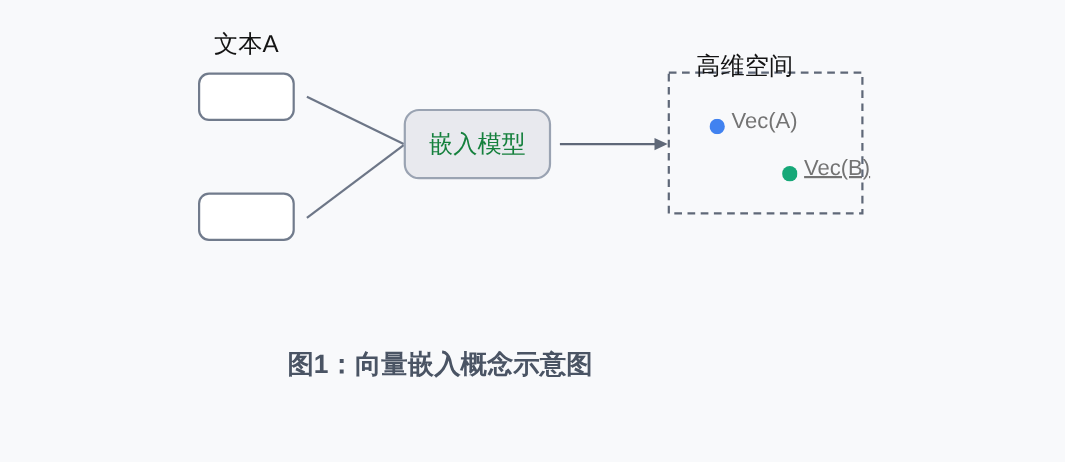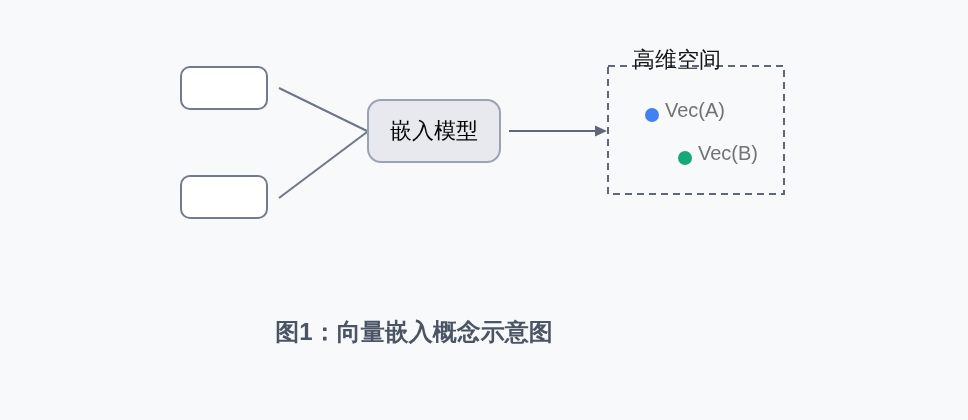--- a/index.html
+++ b/index.html
@@ -41,21 +41,21 @@
 
   .model-box {
     position: absolute;
     left: 367px; top: 99px;
     width: 130px; height: 60px;
     background: #e8e9ee;
     border: 2px solid #9aa3b2;
     border-radius: 14px;
     display: flex; align-items: center; justify-content: center;
     font-size: 22px;
-    color: #000000;
+    color: #15803d;
     white-space: nowrap;
   }
 
   .space-label {
     position: absolute;
     left: 633px; top: 21px;
     height: 26px; line-height: 26px;
     font-size: 22px;
     color: #141414;
     white-space: nowrap;
@@ -65,29 +65,28 @@
   .vec {
     position: absolute;
     display: flex; align-items: flex-end;
     height: 22px;
     gap: 6px;
     font-size: 20px;
     color: #737373;
     white-space: nowrap;
   }
   .vec-a { left: 645px; top: 100px; }
-  .vec-b { left: 678px; top: 143px; }
+  .vec-b { left: 711px; top: 143px; text-decoration: underline; }
   .vec svg.dot { display: block; flex: 0 0 auto; }
 
   .caption {
     position: absolute;
     left: 0; top: 315px;
     width: 800px;
     text-align: center;
-    padding-left: 14px;
   }
   .caption-title {
     font-size: 24px;
     font-weight: bold;
     line-height: 33px;
     color: #4a5464;
     white-space: nowrap;
   }
   .caption-subtitle {
     margin-top: 10px;
@@ -103,20 +102,21 @@
 <div class="canvas">
 
   <svg class="connectors" viewBox="0 0 968 420">
     <line x1="279" y1="88" x2="367" y2="131" stroke="#6d7687" stroke-width="2"></line>
     <line x1="279" y1="198" x2="367" y2="132" stroke="#6d7687" stroke-width="2"></line>
     <line x1="509" y1="131" x2="597" y2="131" stroke="#5f6878" stroke-width="2"></line>
     <polygon points="595,125.5 607,131 595,136.5" fill="#5f6878"></polygon>
     <rect x="608" y="66" width="176" height="128" fill="none" stroke="#5f6878" stroke-width="2" stroke-dasharray="7 5"></rect>
   </svg>
 
+  <div class="node-label label-a">文本A</div>
   <div class="node-box box-a"></div>
 
   <div class="node-box box-b"></div>
 
   <div class="model-box">
     <span>嵌入模型</span>
   </div>
 
   <div class="space-label">高维空间</div>
 

